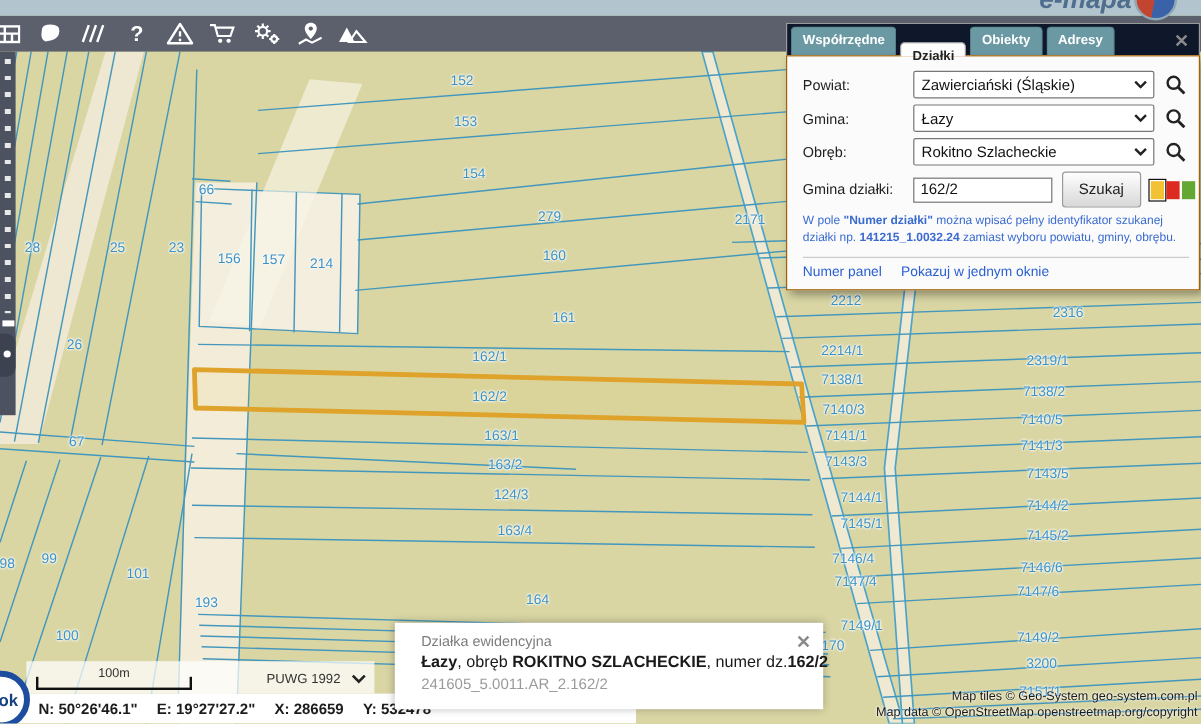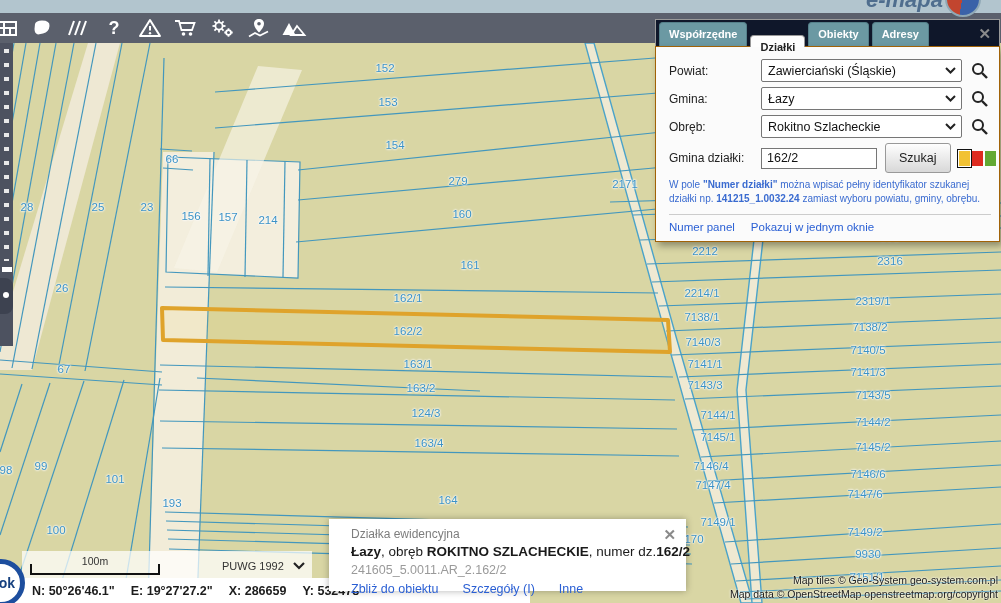--- a/index.html
+++ b/index.html
@@ -213,21 +213,21 @@
       <span class="parcel-label" style="left: 873px; top: 301px;">2319/1</span>
       <span class="parcel-label" style="left: 870px; top: 327px;">7138/2</span>
       <span class="parcel-label" style="left: 868px; top: 350px;">7140/5</span>
       <span class="parcel-label" style="left: 868px; top: 372px;">7141/3</span>
       <span class="parcel-label" style="left: 873px; top: 395px;">7143/5</span>
       <span class="parcel-label" style="left: 873px; top: 422px;">7144/2</span>
       <span class="parcel-label" style="left: 873px; top: 447px;">7145/2</span>
       <span class="parcel-label" style="left: 868px; top: 474px;">7146/6</span>
       <span class="parcel-label" style="left: 865px; top: 494px;">7147/6</span>
       <span class="parcel-label" style="left: 865px; top: 532px;">7149/2</span>
-      <span class="parcel-label" style="left: 868px; top: 554px;">9930</span>
+      <span class="parcel-label" style="left: 868px; top: 554px;">3200</span>
       <span class="parcel-label" style="left: 867px; top: 577px;">7151/1</span>
     </div>
 </div>
 
 <div class="leftstrip">
   <div class="dashes"></div>
   <div class="bar"></div>
   <div class="knob"></div>
 </div>
 
@@ -388,25 +388,20 @@
       <span>Pokazuj w jednym oknie</span>
     </div>
   </div>
 </div>
 
 <div class="popup">
   <div class="ptitle">Działka ewidencyjna</div>
   <span class="pclose">✕</span>
   <div class="pline" id="popup-line"><b>Łazy</b><span>, obręb </span><b>ROKITNO SZLACHECKIE</b><span>, numer dz.</span><b>162/2</b></div>
   <div class="pid">241605_5.0011.AR_2.162/2</div>
-  <div class="plinks2">
-    <span>Zbliż do obiektu</span>
-    <span>Szczegóły (I)</span>
-    <span>Inne</span>
-  </div>
 </div>
 
 <div class="scalebox">
   <div class="slabel">100m</div>
   <div class="sbar"></div>
   <div class="puwg">
     <span>PUWG 1992</span>
     <svg width="12" height="8" viewBox="0 0 12 8">
         <polyline points="1,1 6,6 11,1" fill="none" stroke="#222" stroke-width="2.2"></polyline>
       </svg>

